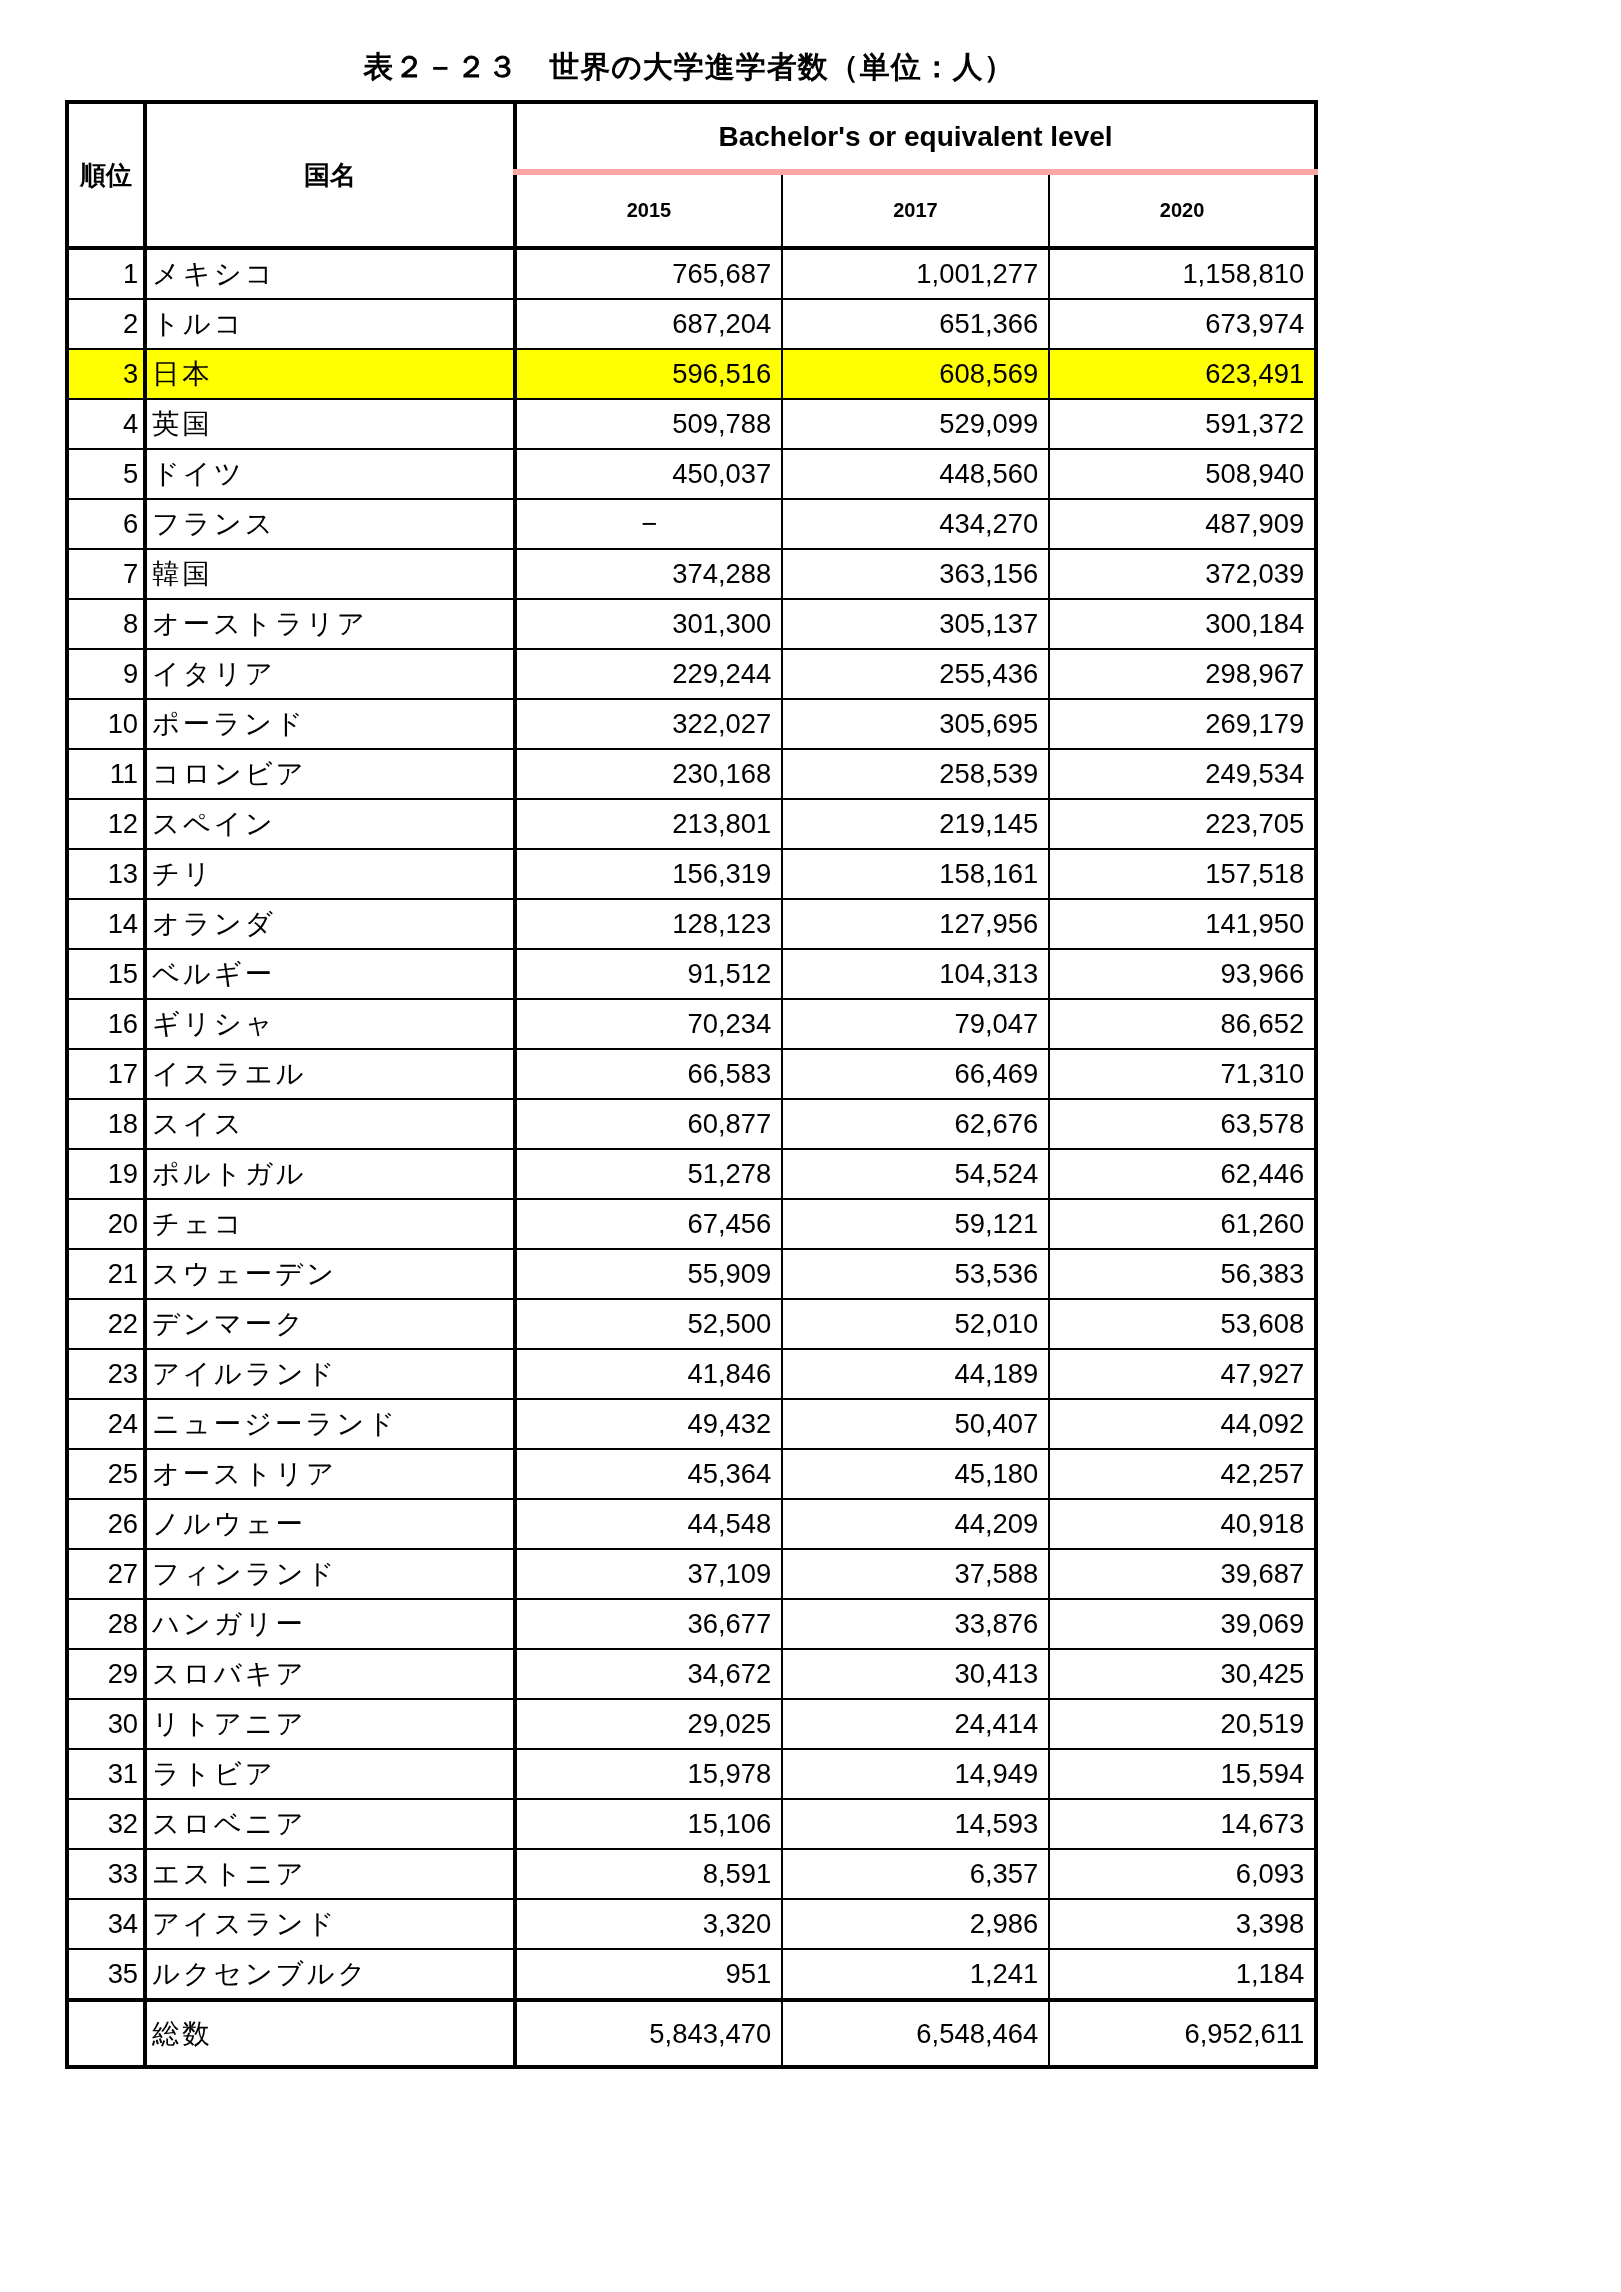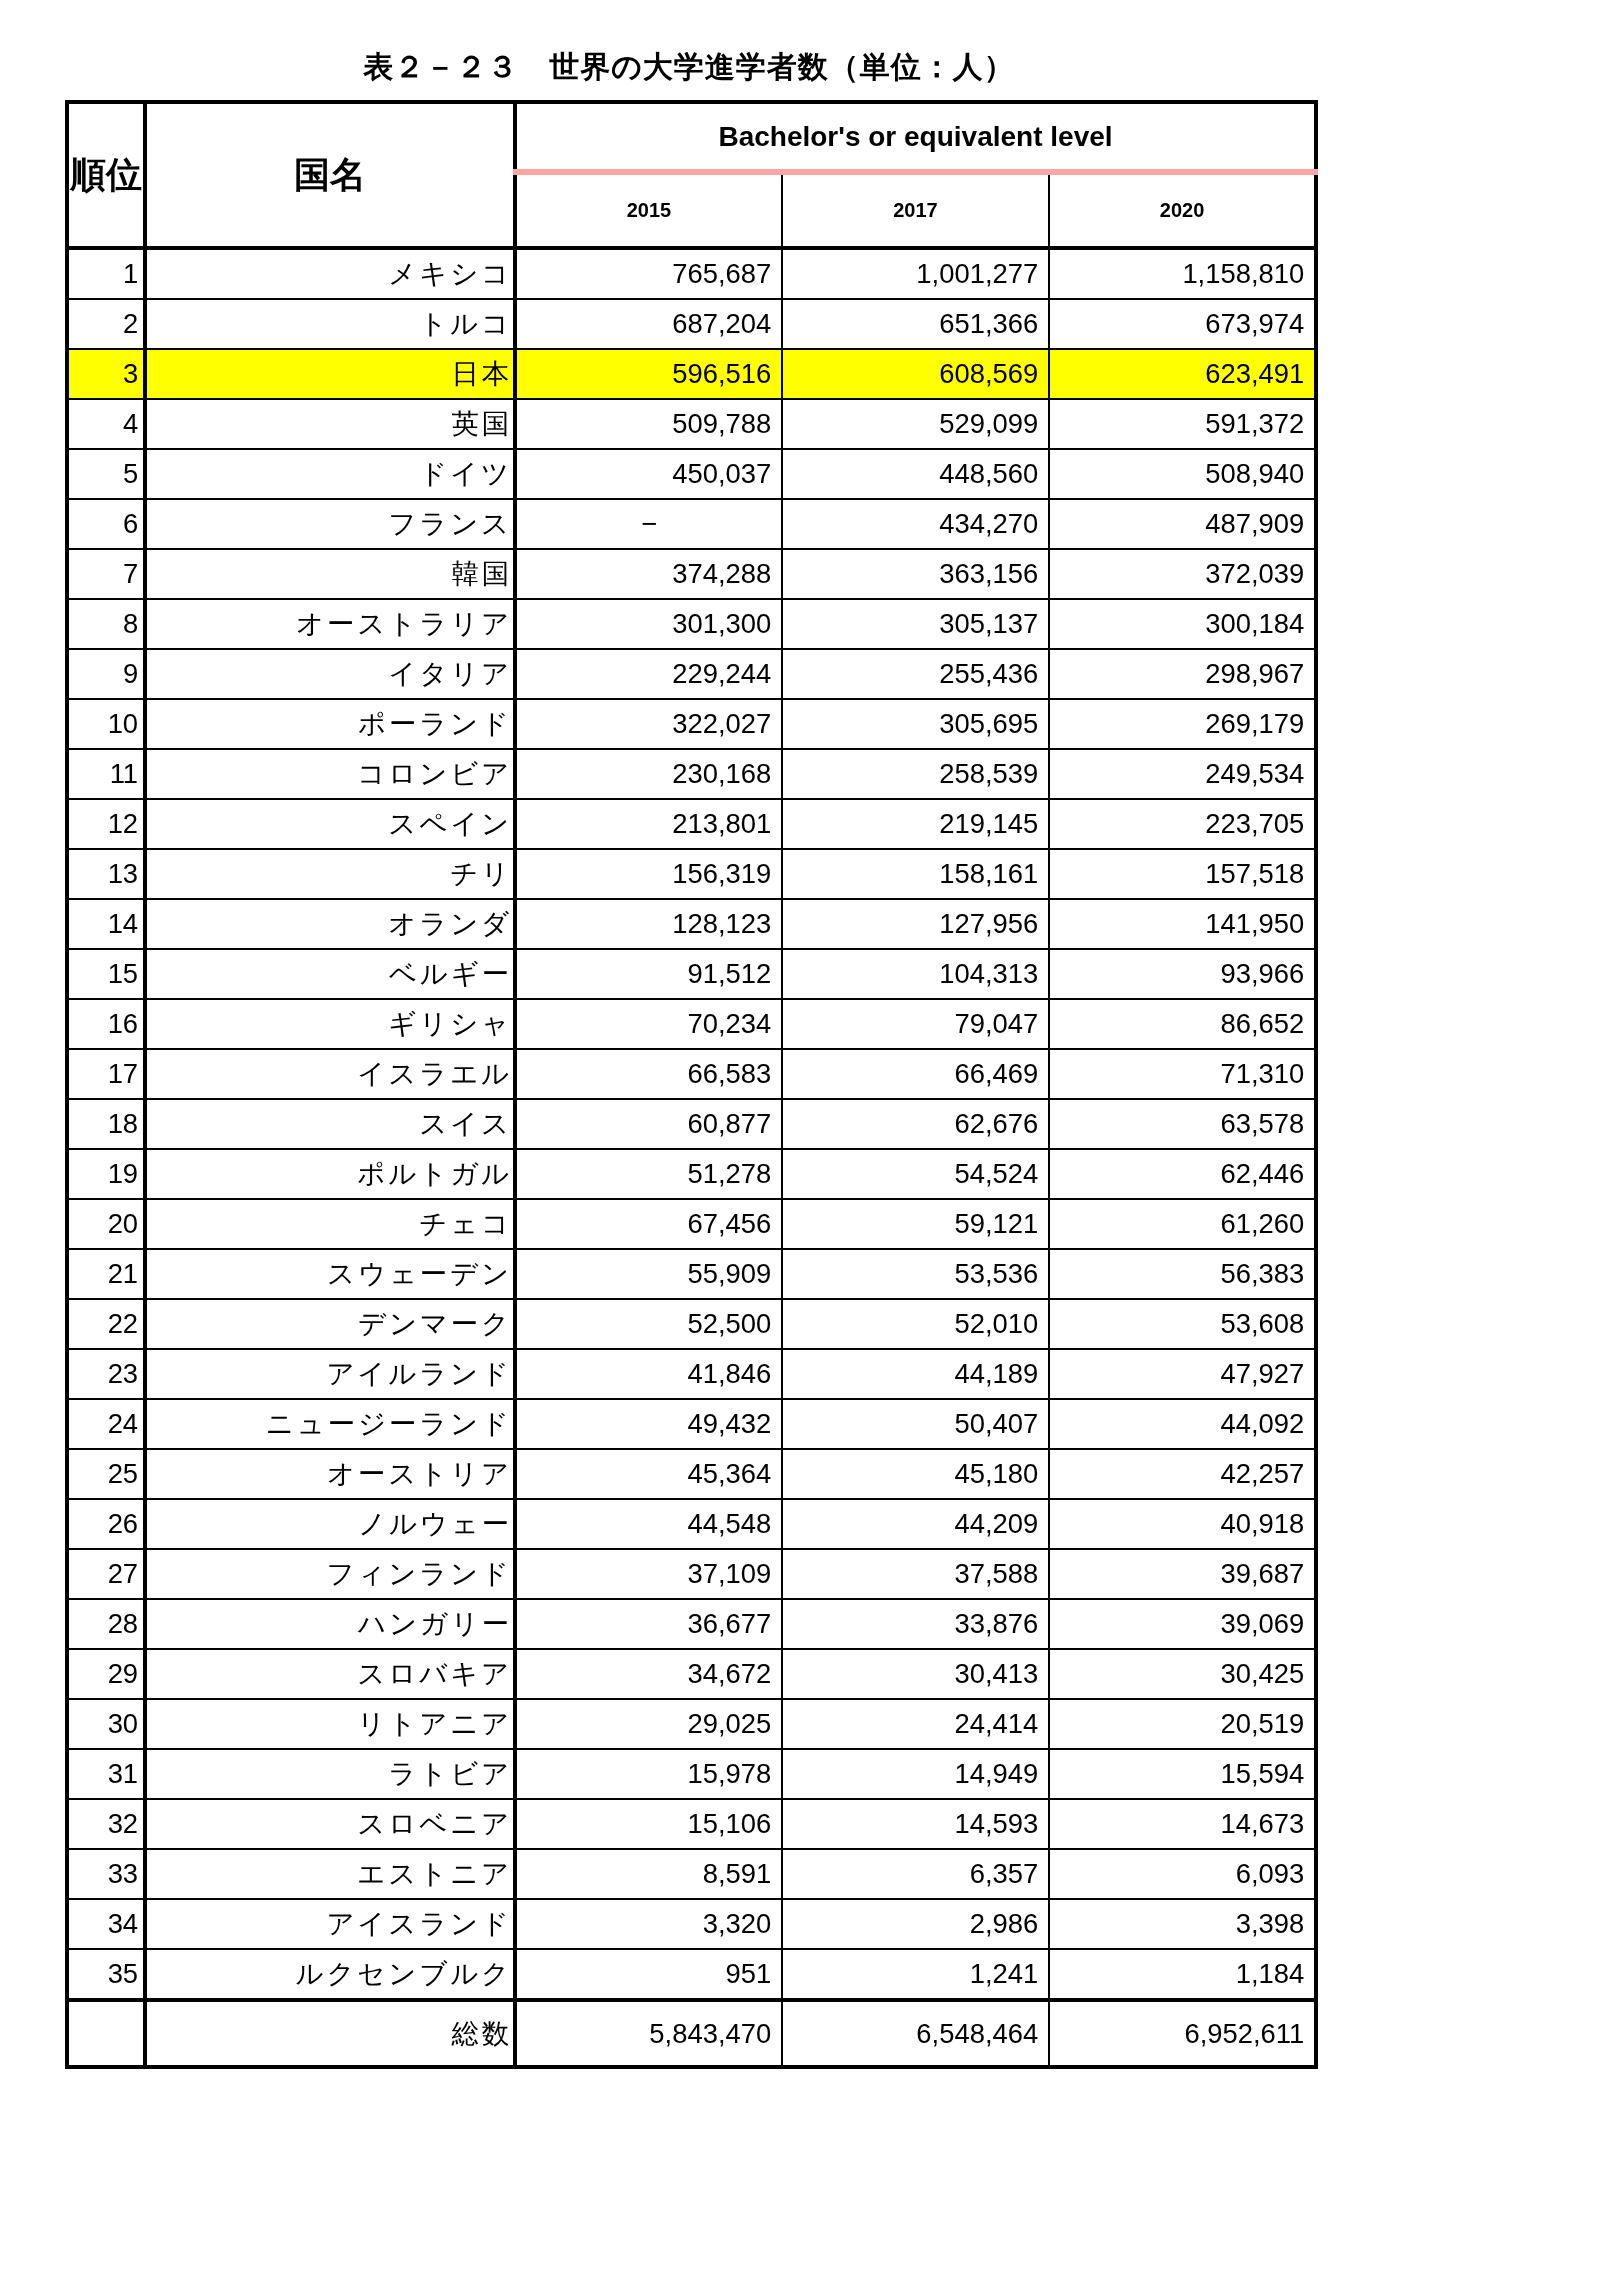--- a/index.html
+++ b/index.html
@@ -44,21 +44,21 @@
     white-space: nowrap;
   }
   thead th {
     font-weight: bold;
     text-align: center;
     vertical-align: middle;
   }
   th.h-rank, th.h-country {
     border-right: 4.9px solid #000;
     border-bottom: 4.9px solid #000;
-    font-size: 36px;
+    font-size: 26px;
     height: 135px;
     text-align: center;
   }
   th.h-group {
     border-bottom: 6px solid #fca5a5;
     font-size: 28px;
     height: 63px;
   }
   th.h-year {
     border-bottom: 4.9px solid #000;
@@ -69,21 +69,21 @@
     height: 46px;
     font-size: 27.4px;
     vertical-align: middle;
   }
   td.c-rank {
     text-align: right;
     padding-right: 4.9px;
     border-right: 4.9px solid #000;
   }
   td.c-country {
-    text-align: right;
+    text-align: left;
     padding-left: 4.9px;
     letter-spacing: 2.9px;
     border-right: 4.9px solid #000;
   }
   td.c-value {
     text-align: right;
     padding-right: 9.8px;
   }
   td.c-dash {
     text-align: center;

